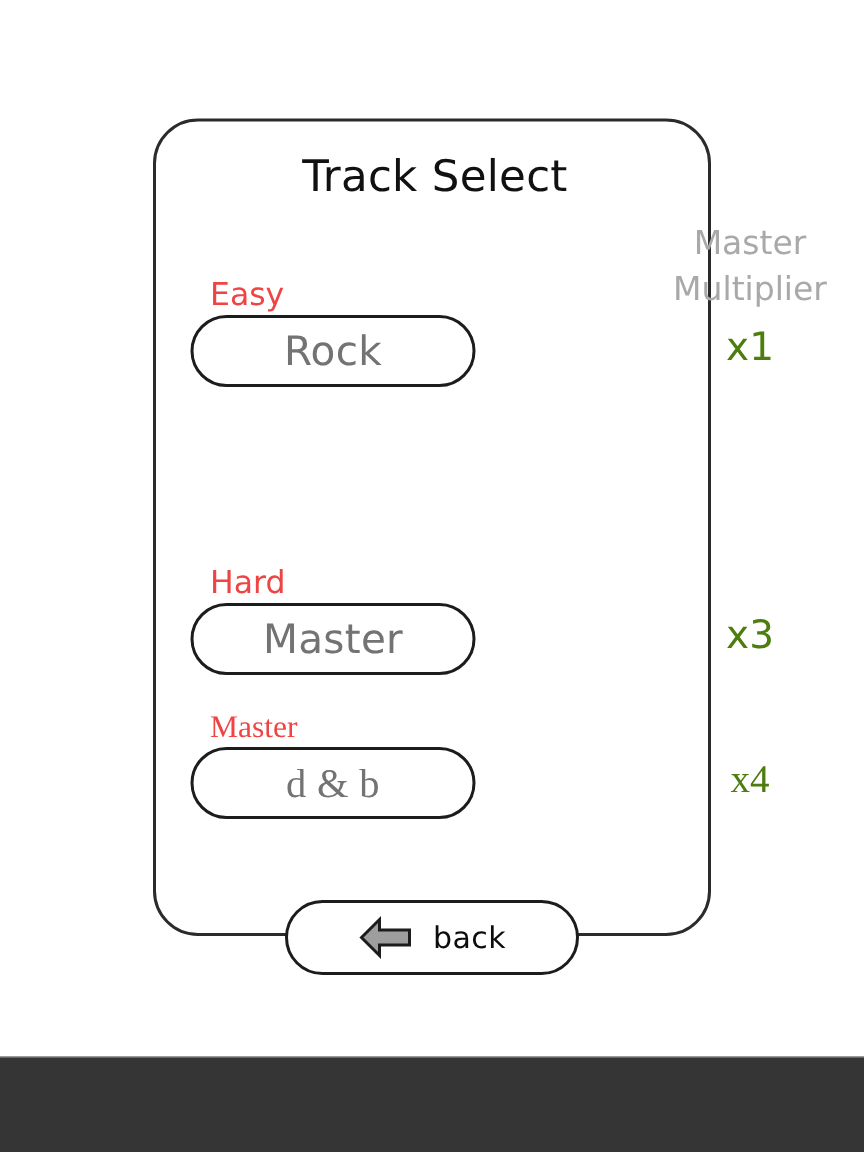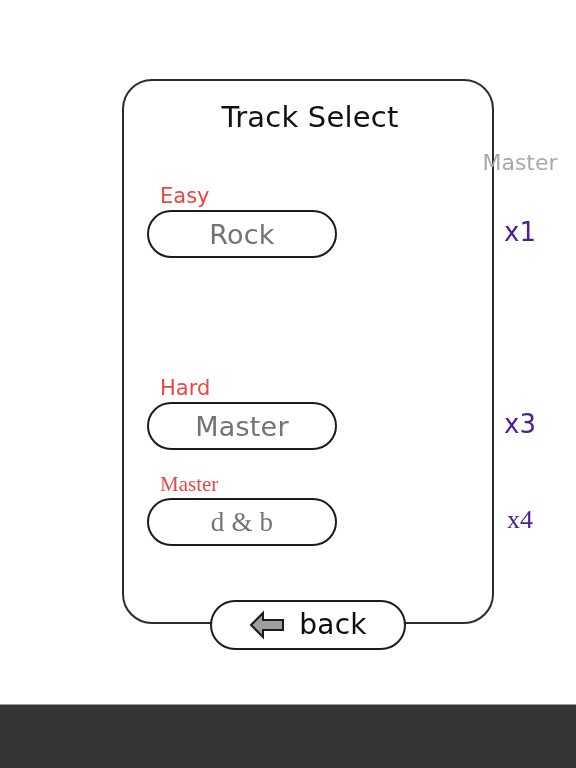--- a/index.html
+++ b/index.html
@@ -17,21 +17,20 @@
   }
 
   
   #app-canvas {
     position: absolute;
     left: 0;
     top: 0;
     width: 520px;
     height: 704px;
     background: #ffffff;
-    margin-left: 20px;
   }
 
   
   #track-select-panel {
     position: absolute;
     left: 102px;
     top: 79px;
     width: 372px;
     height: 545px;
     box-sizing: border-box;
@@ -114,21 +113,21 @@
     letter-spacing: 0.2px;
   }
 
   .multiplier-value {
     position: absolute;
     left: 330px;
     top: 37px;
     width: 132px;
     text-align: center;
     font-size: 26px;
-    color: #4c1d95;
+    color: #4d7c0f;
     font-weight: 400;
     line-height: 1;
   }
 
   
   #back-button {
     position: absolute;
     left: 190px;
     top: 600px;
     width: 196px;
@@ -146,21 +145,21 @@
     z-index: 5;
   }
   #back-arrow-icon {
     width: 36px;
     height: 30px;
     display: block;
     margin-right: 14px;
     flex: 0 0 auto;
   }
   #back-button-label {
-    font-size: 28px;
+    font-size: 20px;
     color: #0d0d0d;
     font-weight: 400;
     line-height: 1;
     letter-spacing: 0.3px;
   }
 
   
   #system-nav-bar {
     position: absolute;
     left: 0;
@@ -176,20 +175,21 @@
 <body>
 
 <div id="app-canvas">
 
   <div id="track-select-panel">
 
     <div id="panel-title">Track Select</div>
 
     <div id="points-multiplier-heading">
       <span>Master</span>
+      <span>Multiplier</span>
     </div>
 
     <div class="track-row row-0">
       <div class="difficulty-label">Easy</div>
       <button class="track-button">
         <span class="track-button-label">Rock</span>
       </button>
       <div class="multiplier-value">x1</div>
     </div>
 

